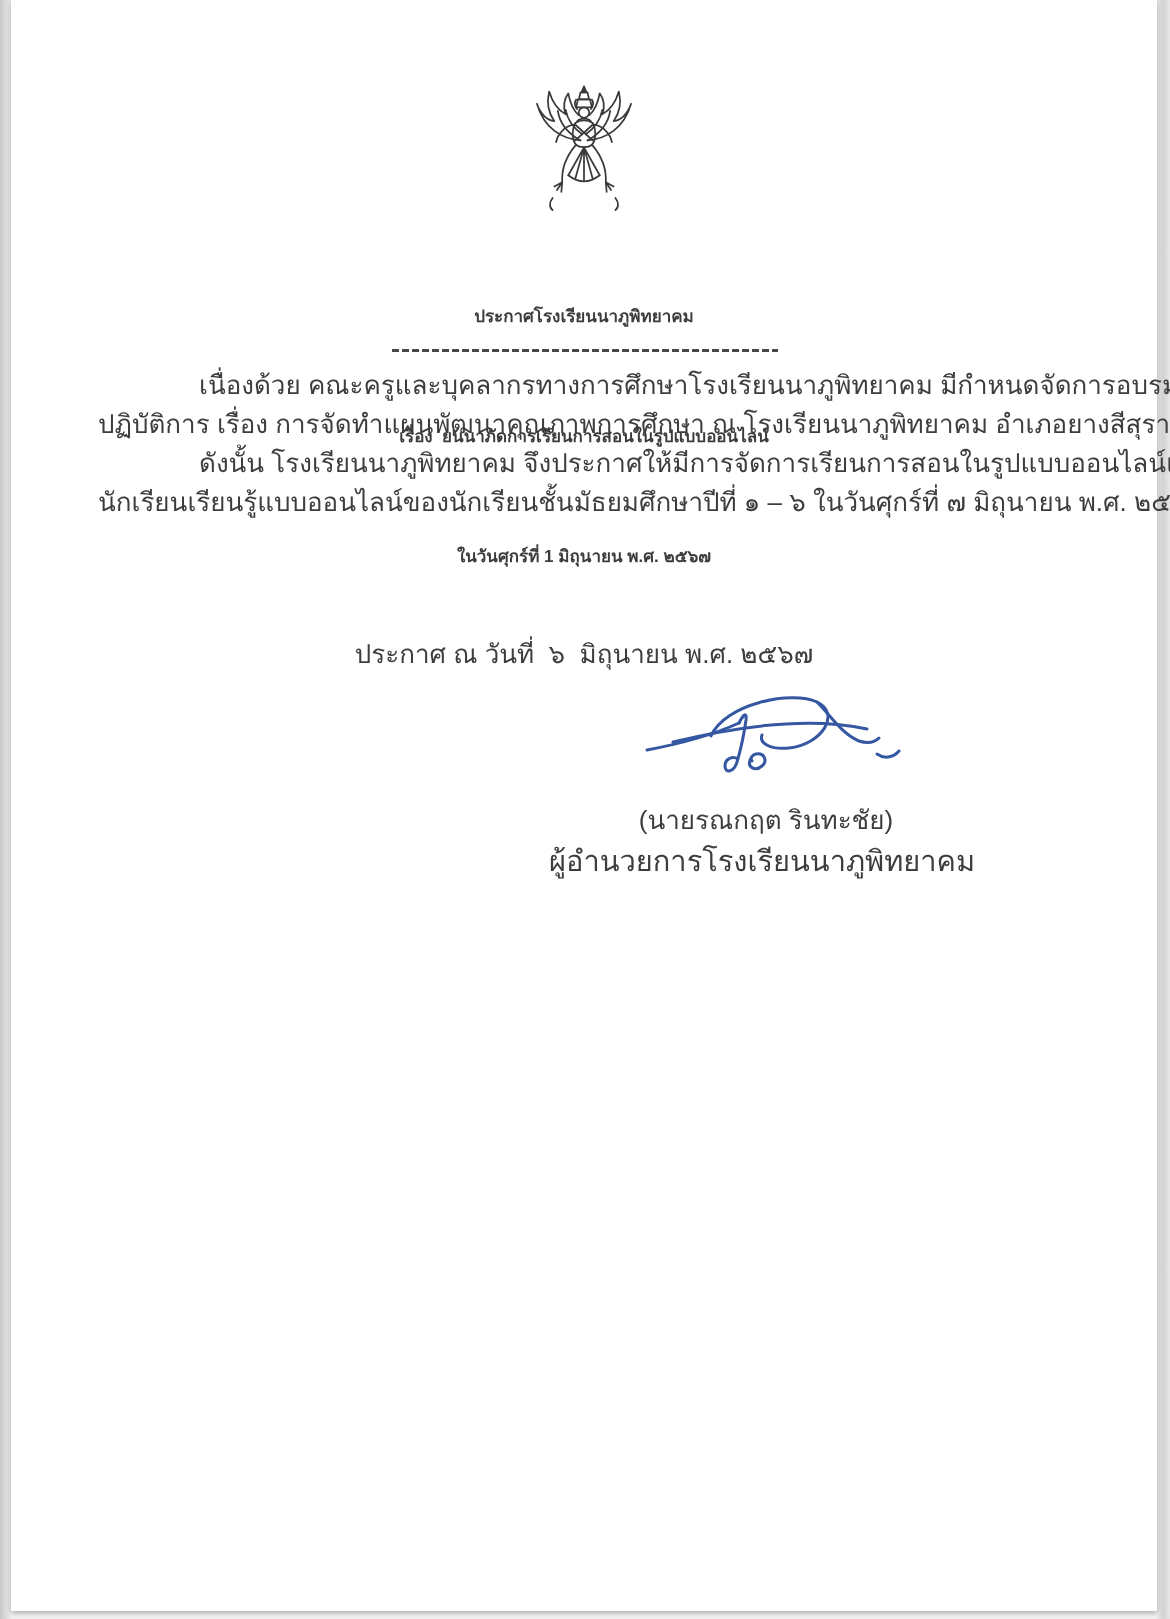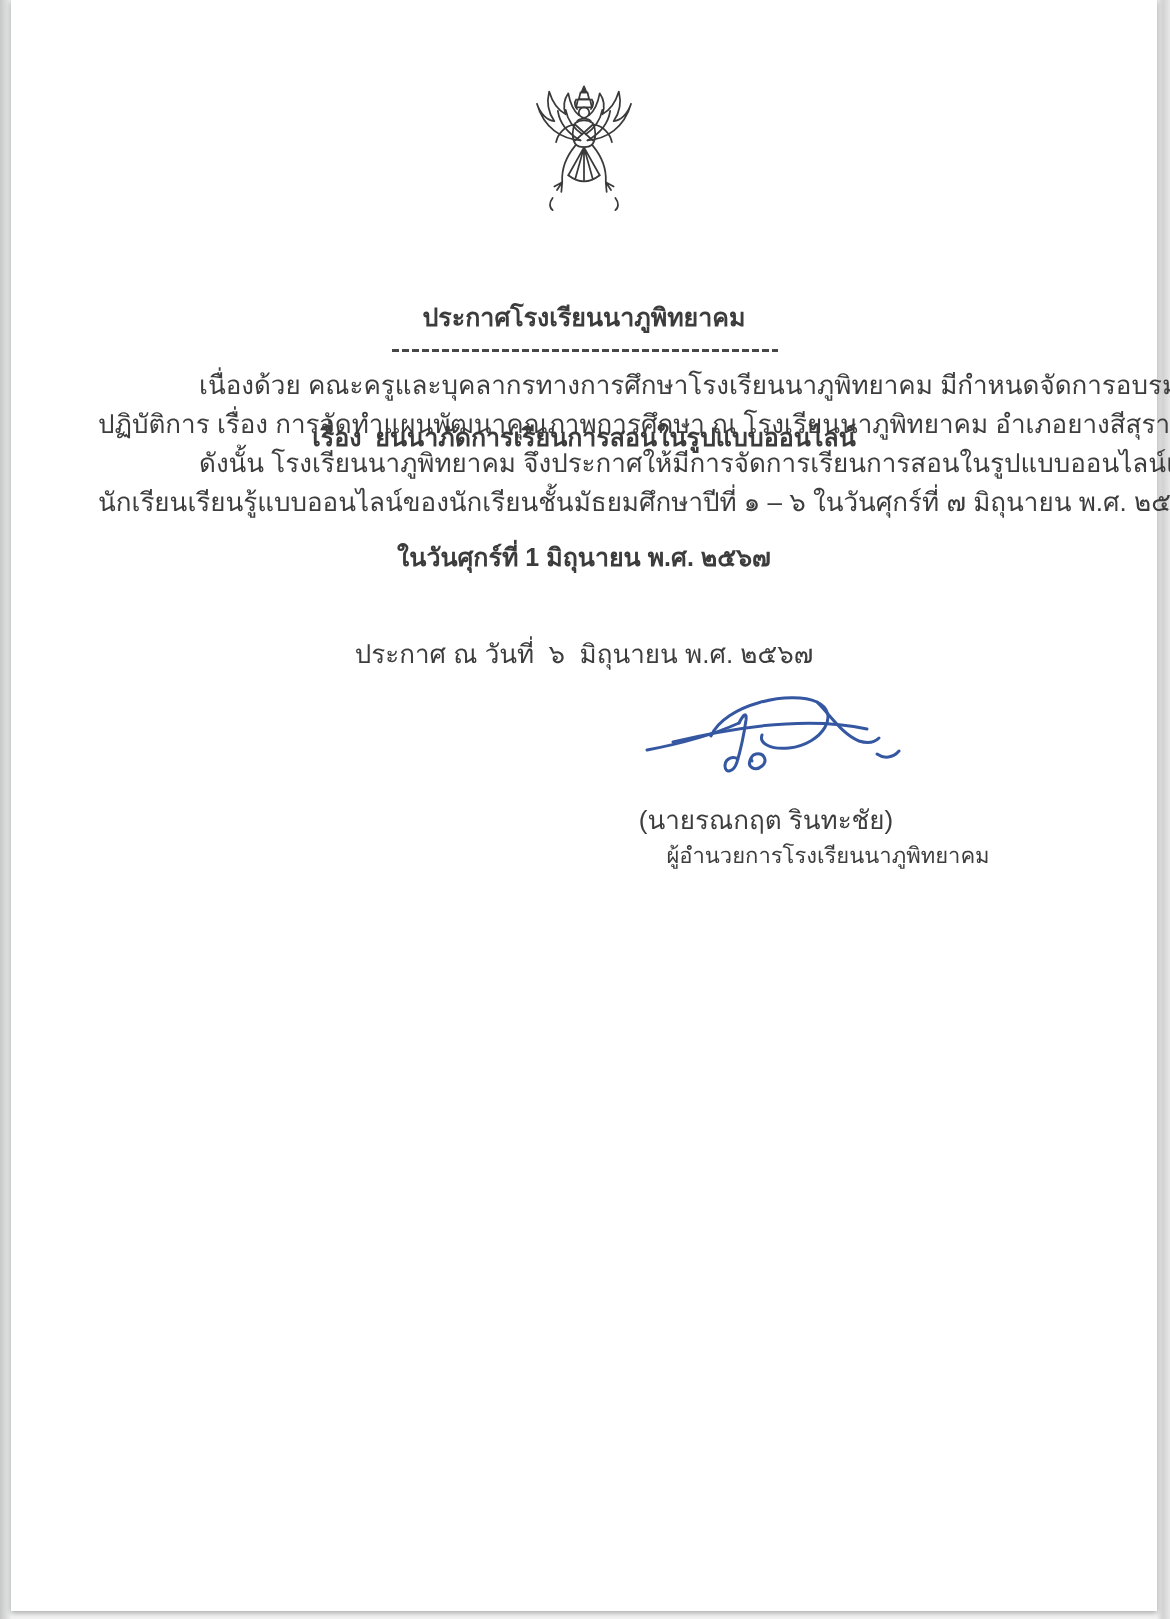--- a/index.html
+++ b/index.html
@@ -24,21 +24,21 @@
     position: absolute;
     left: 512px; top: 84px;
     width: 122px; height: 132px;
   }
   .title-block {
     position: absolute;
     left: 0; top: 217px; width: 100%;
     text-align: center;
     color: #3c3c3c;
     font-weight: bold;
-    font-size: 25px;
+    font-size: 17px;
     line-height: 40px;
     white-space: pre;
   }
   .divider {
     position: absolute;
     left: 381px; top: 349px;
     width: 386px; height: 3px;
     background: repeating-linear-gradient(90deg, #474747 0px, #474747 7px, transparent 7px, transparent 10px);
   }
   .body-text {
@@ -66,24 +66,24 @@
   .sig-name {
     position: absolute;
     left: 525px; top: 799px; width: 460px;
     text-align: center;
     color: #3d3d3d;
     font-size: 26px;
     white-space: pre;
   }
   .sig-title {
     position: absolute;
-    left: 587px; top: 838px; width: 460px;
-    text-align: center;
+    left: 538px; top: 838px; width: 460px;
+    text-align: left;
     color: #3d3d3d;
-    font-size: 22px;
+    font-size: 29px;
     white-space: pre;
   }
 </style>
 </head>
 <body>
 
 <div class="stage">
   <div class="sheet">
 
     <div class="emblem">

